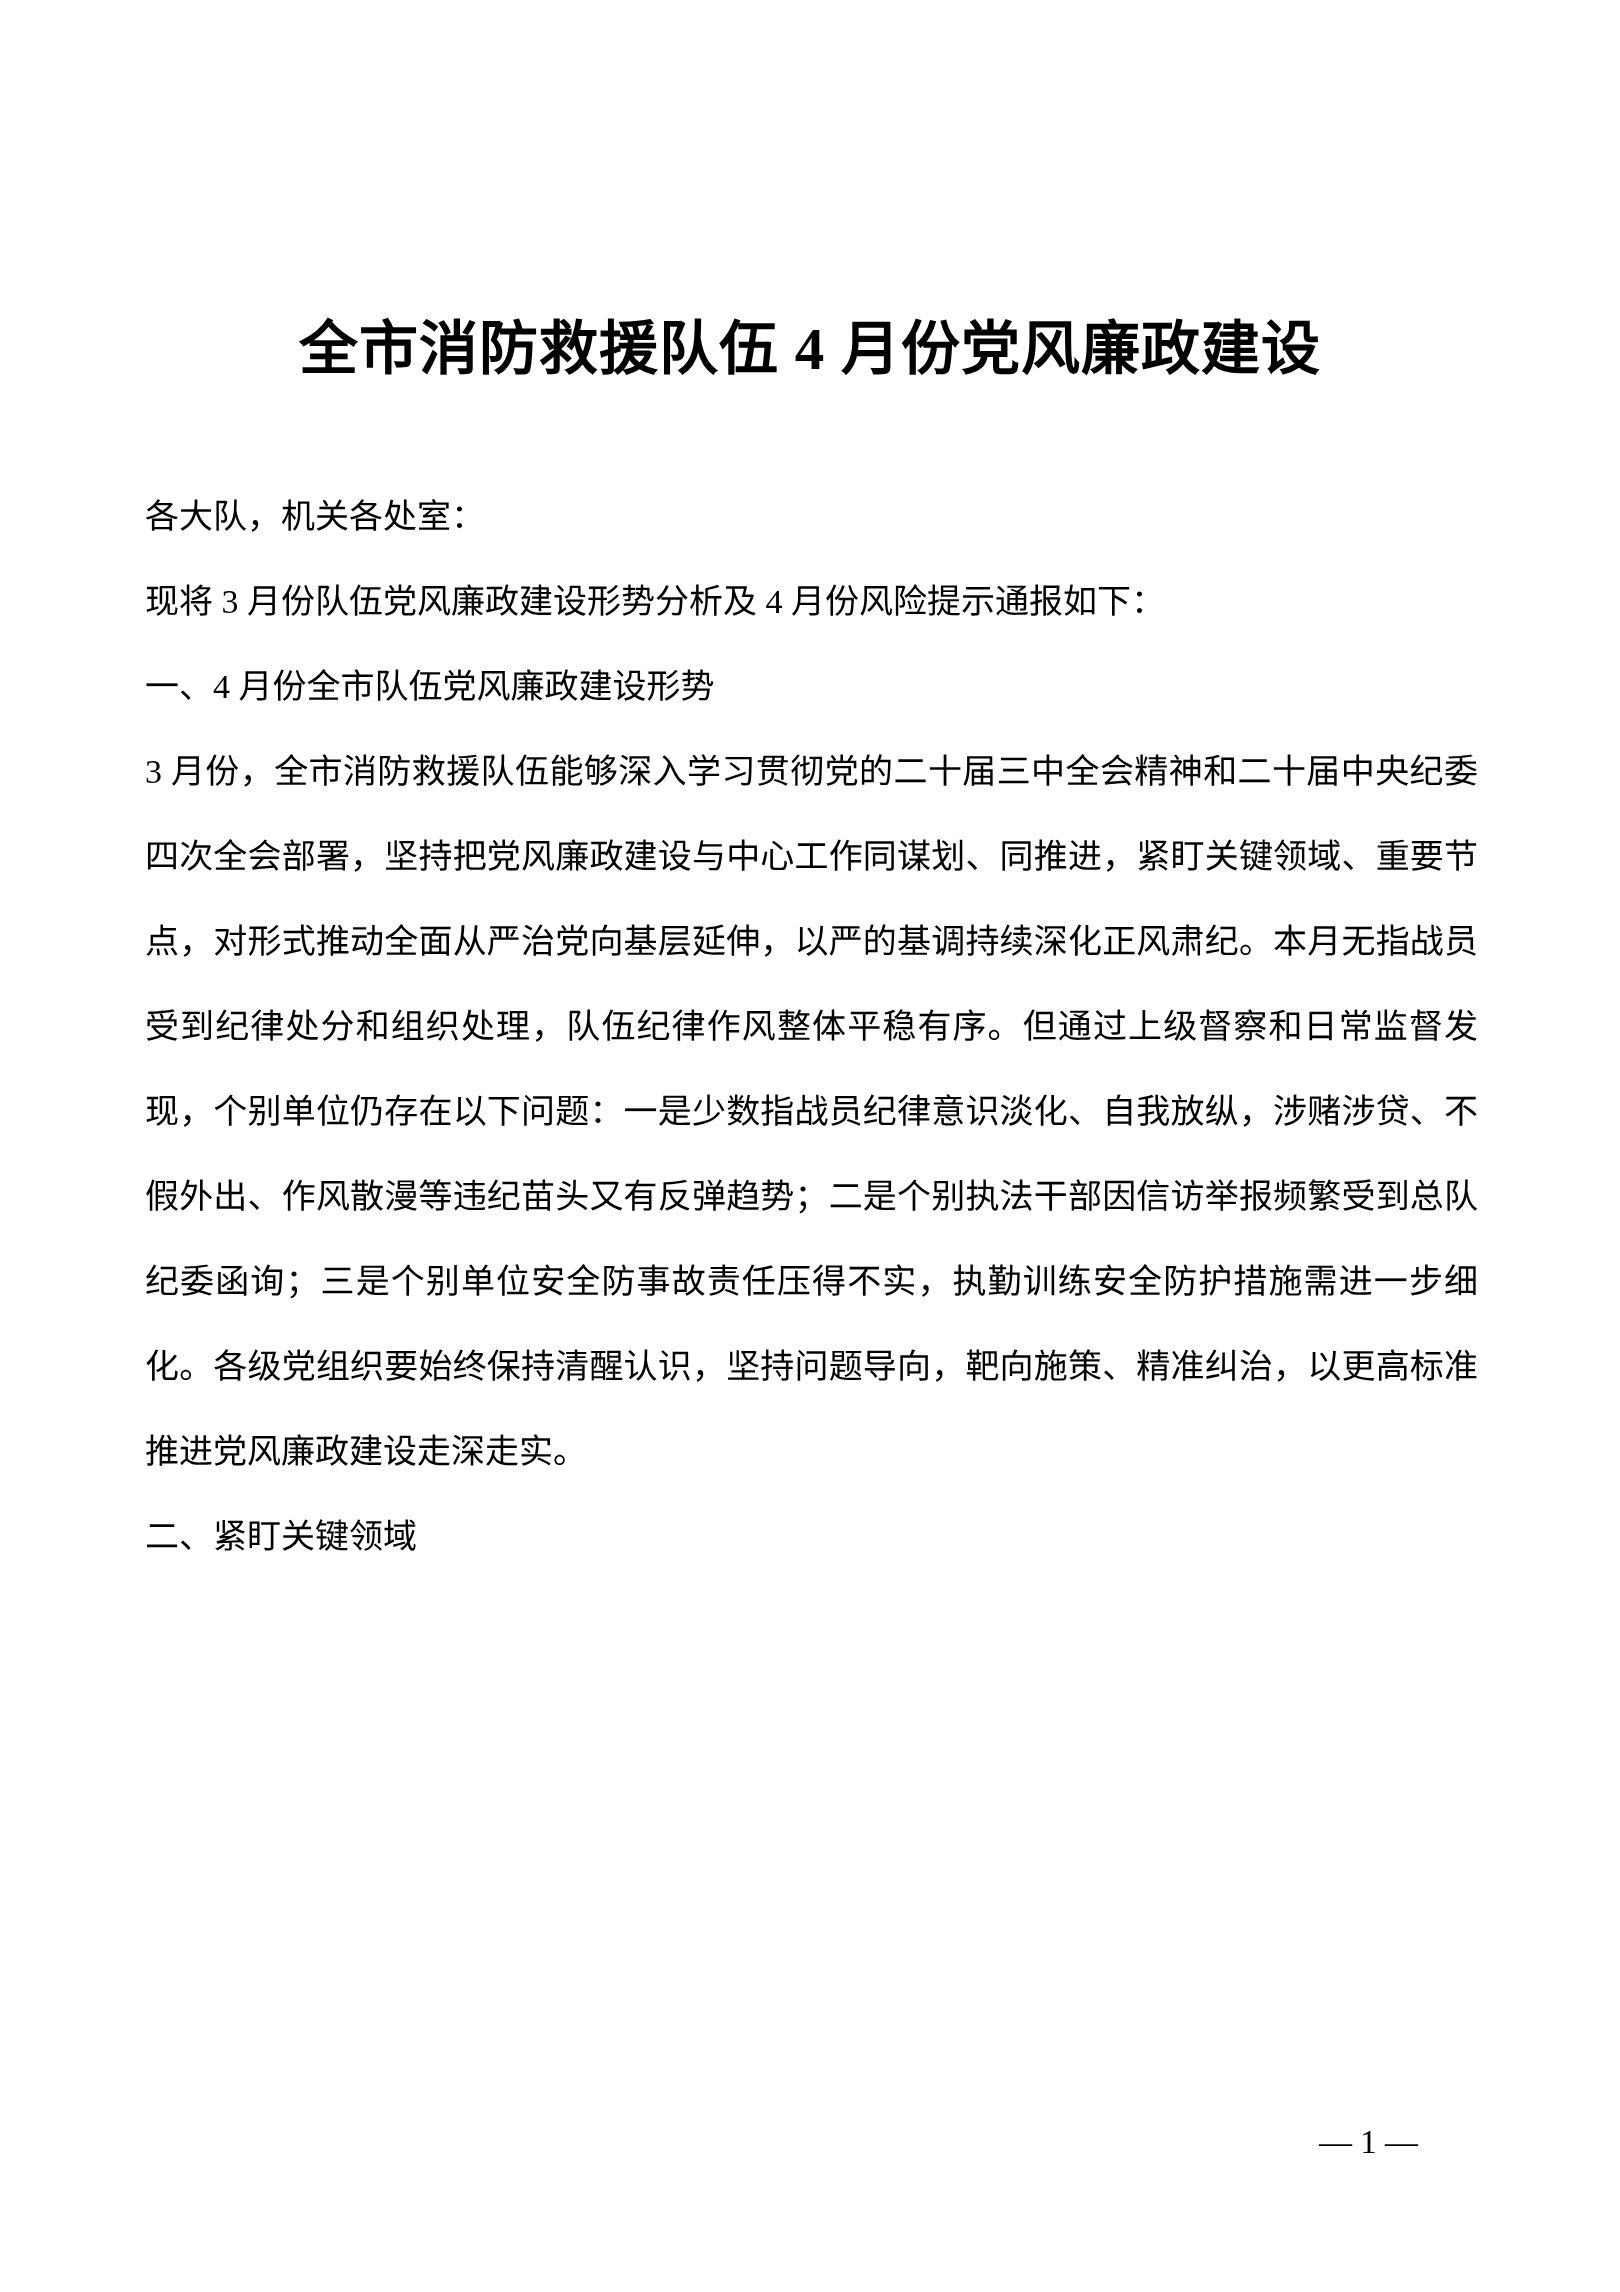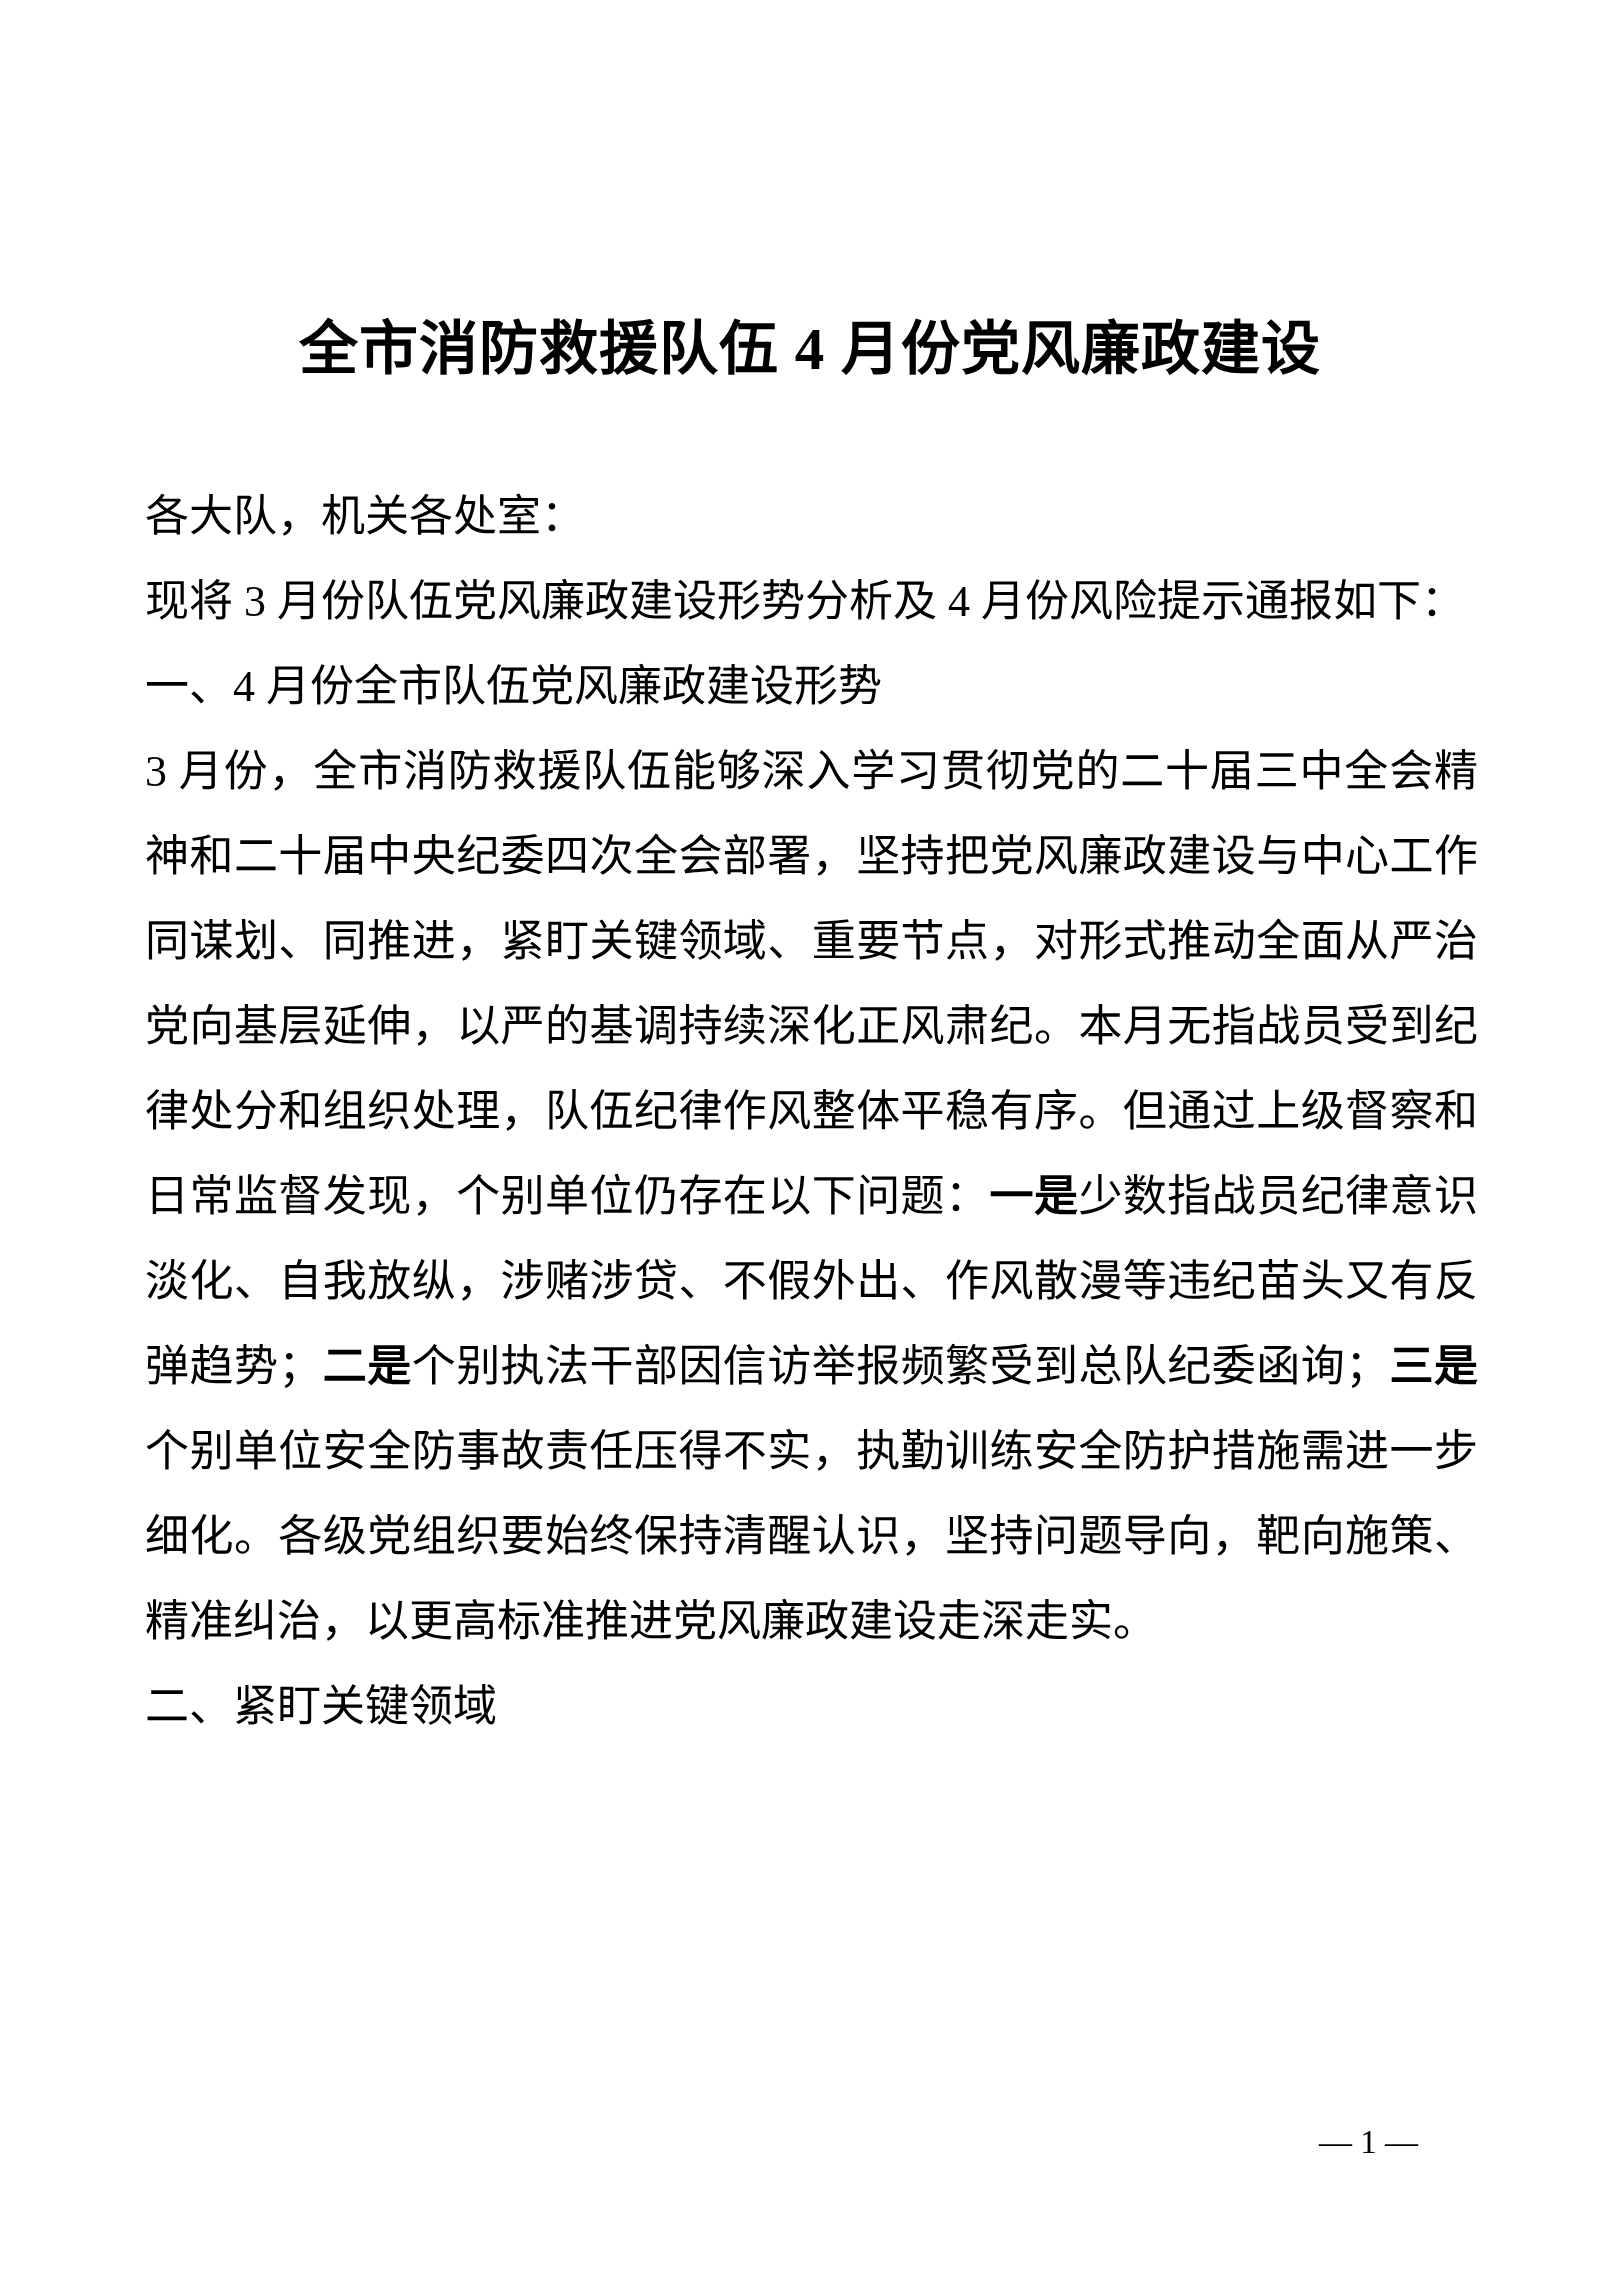--- a/index.html
+++ b/index.html
@@ -26,31 +26,31 @@
     font-size: 59px;
     line-height: 82px;
     letter-spacing: 1px;
     font-weight: 700;
   }
   .doc-title .title-line {
     display: block;
   }
   .doc-body {
     margin: 84px 142px 0 145px;
-    font-size: 44px;
+    font-size: 34px;
     line-height: 85px;
     text-align: justify;
     text-justify: inter-character;
   }
   .para {
     margin: 0;
     padding: 0;
   }
   .run-bold {
-    font-weight: 700;
+    font-weight: 400;
   }
   .page-footer {
     position: absolute;
     top: 2123px;
     right: 202px;
     font-size: 33px;
     line-height: 39px;
     color: #000000;
   }
 </style>

